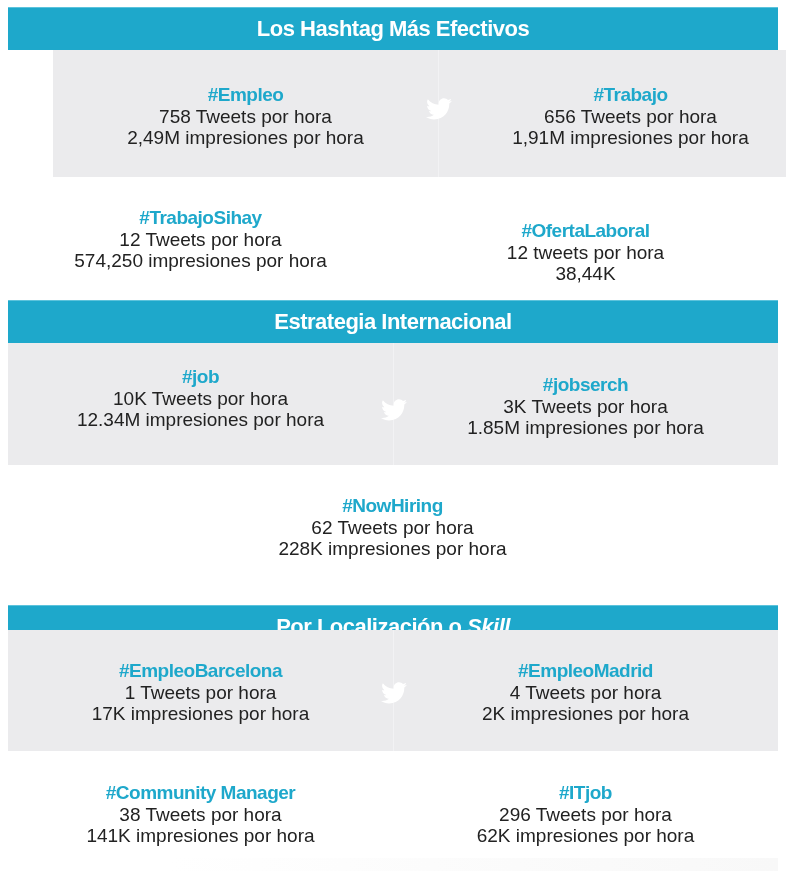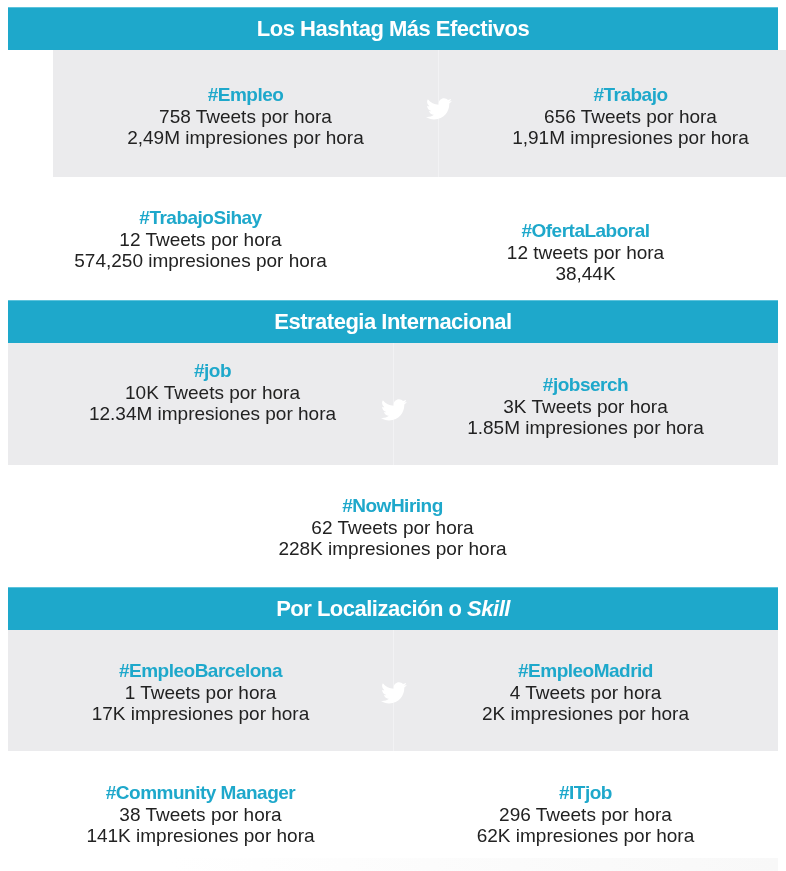--- a/index.html
+++ b/index.html
@@ -56,40 +56,40 @@
 </div>
 
 <div class="header" style="top:300px;">
   <span>Estrategia Internacional</span>
 </div>
 <div class="band gray" style="top:343px;height:122px;">
   <div class="divider"></div>
   <svg class="bird" style="top:56px;" viewBox="0 0 24 20">
       <path fill="#ffffff" d="M24 2.4c-.9.4-1.8.6-2.8.8 1-.6 1.8-1.6 2.2-2.7-1 .6-2 1-3.1 1.2C19.4.7 18.1 0 16.6 0c-2.7 0-4.9 2.2-4.9 4.9 0 .4 0 .8.1 1.1C7.7 5.8 4.1 3.9 1.7.9c-.4.7-.7 1.6-.7 2.5 0 1.7.9 3.2 2.2 4.1-.8 0-1.6-.2-2.2-.6v.1c0 2.4 1.7 4.4 3.9 4.8-.4.1-.8.2-1.3.2-.3 0-.6 0-.9-.1.6 2 2.4 3.4 4.6 3.4-1.7 1.3-3.8 2.1-6.1 2.1-.4 0-.8 0-1.2-.1C2.2 18.8 4.8 19.6 7.5 19.6c9.1 0 14-7.5 14-14v-.6c1-.7 1.8-1.6 2.5-2.6z"></path>
     </svg>
-  <div class="cell" style="left:0;top:17px;margin-left:12px;">
+  <div class="cell" style="left:0;top:23px;">
     <div class="tag">#job</div>
     <div class="line">10K Tweets por hora</div>
     <div class="line">12.34M impresiones por hora</div>
   </div>
   <div class="cell" style="left:385px;top:31px;">
     <div class="tag">#jobserch</div>
     <div class="line">3K Tweets por hora</div>
     <div class="line">1.85M impresiones por hora</div>
   </div>
 </div>
 <div class="band" style="top:465px;height:122px;">
   <div class="cell" style="left:192px;top:30px;">
     <div class="tag">#NowHiring</div>
     <div class="line">62 Tweets por hora</div>
     <div class="line">228K impresiones por hora</div>
   </div>
 </div>
 
-<div class="header" style="top:587px;text-align:center;">
+<div class="header" style="top:605px;text-align:center;">
   <span><span>Por Localización o </span><em>Skill</em></span>
 </div>
 <div class="band gray" style="top:630px;height:121px;">
   <div class="divider"></div>
   <svg class="bird" style="top:52px;" viewBox="0 0 24 20">
       <path fill="#ffffff" d="M24 2.4c-.9.4-1.8.6-2.8.8 1-.6 1.8-1.6 2.2-2.7-1 .6-2 1-3.1 1.2C19.4.7 18.1 0 16.6 0c-2.7 0-4.9 2.2-4.9 4.9 0 .4 0 .8.1 1.1C7.7 5.8 4.1 3.9 1.7.9c-.4.7-.7 1.6-.7 2.5 0 1.7.9 3.2 2.2 4.1-.8 0-1.6-.2-2.2-.6v.1c0 2.4 1.7 4.4 3.9 4.8-.4.1-.8.2-1.3.2-.3 0-.6 0-.9-.1.6 2 2.4 3.4 4.6 3.4-1.7 1.3-3.8 2.1-6.1 2.1-.4 0-.8 0-1.2-.1C2.2 18.8 4.8 19.6 7.5 19.6c9.1 0 14-7.5 14-14v-.6c1-.7 1.8-1.6 2.5-2.6z"></path>
     </svg>
   <div class="cell" style="left:0;top:30px;">
     <div class="tag">#EmpleoBarcelona</div>
     <div class="line">1 Tweets por hora</div>

